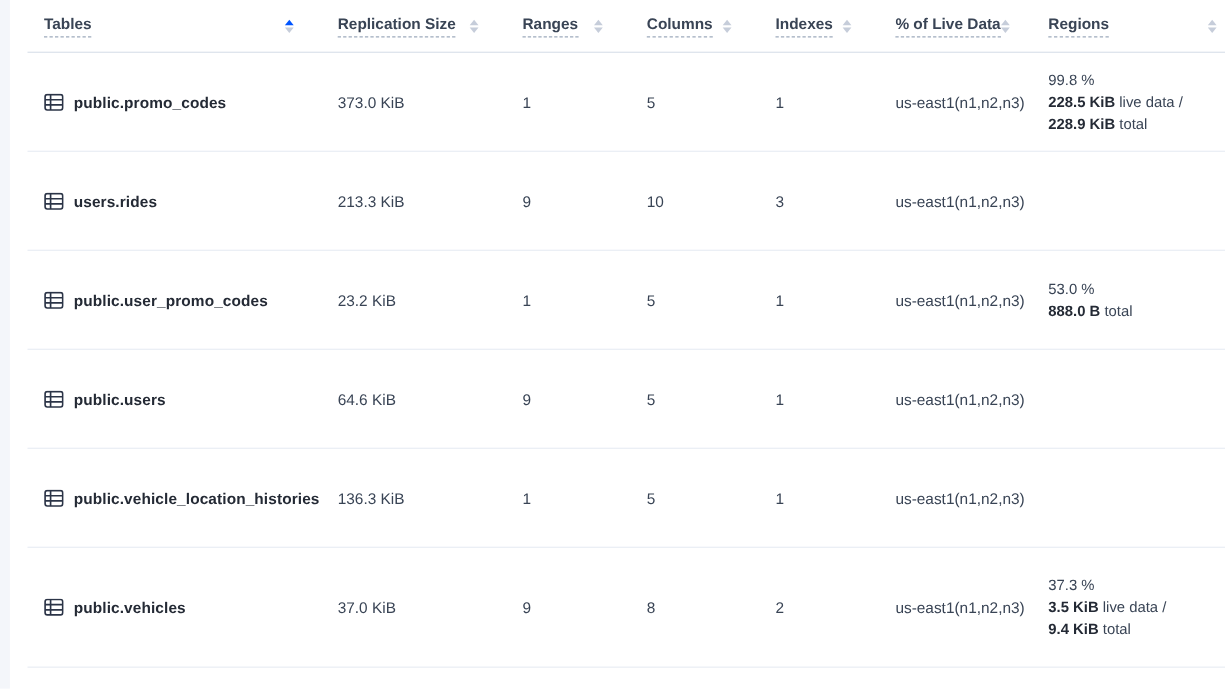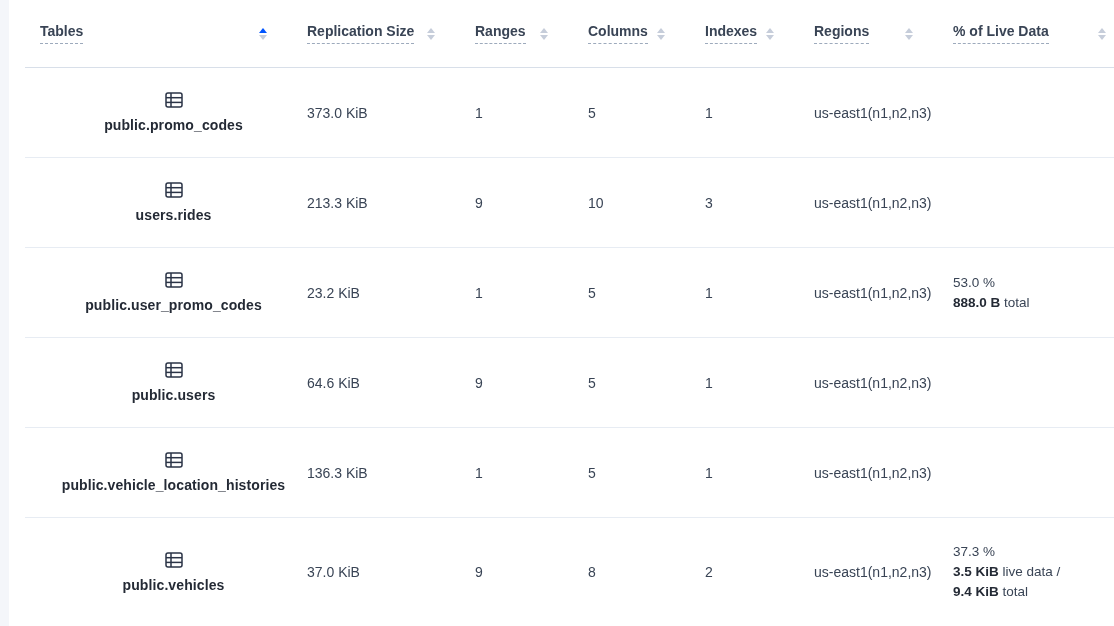--- a/index.html
+++ b/index.html
@@ -14,21 +14,21 @@
   }
   .table-wrap { margin-left: 9px; }
   .thead, .tr {
     display: grid;
     grid-template-columns: 267px 168px 113px 117px 109px 139px 1fr;
     margin-left: 16px;
     padding-left: 15px;
     align-items: center;
   }
   .thead {
-    height: 68px;
+    height: 48px;
     border-bottom: 1px solid #d8dfe9;
   }
   .th {
     display: flex; align-items: center; justify-content: space-between;
     padding-right: 40px; cursor: pointer;
   }
   .th:last-child { padding-right: 8px; }
   .th .label {
     font-size: 14px; font-weight: 700; color: #394455;
     border-bottom: 1px dashed #9daabc; padding-bottom: 4px;
@@ -42,21 +42,21 @@
   .sort .up   { border-bottom: 5px solid #c6cdda; }
   .sort .down { border-top:    5px solid #c6cdda; }
   .sort.asc .up { border-bottom-color: var(--accent, #0055ff); }
   .tr {
     height: 90px;
     border-bottom: 1px solid #e7ecf3;
     font-size: 14px; color: #394455;
   }
   .tr:last-child { height: 109px; }
   .td { white-space: nowrap; }
-  .name-cell { display: flex; align-items: center; gap: 9px; flex-direction: column; }
+  .name-cell { display: flex; gap: 9px; }
   .tname { font-weight: 700; color: #242a35; letter-spacing: 0.1px; }
   .ticon { display: inline-flex; line-height: 0; }
   .live { font-size: 13.5px; line-height: 20px; color: #394455; }
   .live b { color: #242a35; font-weight: 700; }
 </style>
 </head>
 <body>
 
 <div class="left-strip"></div>
 
@@ -91,28 +91,28 @@
         </span>
       </div>
       <div class="th">
         <span class="label">Indexes</span>
         <span class="sort ">
           <i class="up"></i>
           <i class="down"></i>
         </span>
       </div>
       <div class="th">
+        <span class="label">% of Live Data</span>
+        <span class="sort ">
+          <i class="up"></i>
+          <i class="down"></i>
+        </span>
+      </div>
+      <div class="th">
         <span class="label">Regions</span>
-        <span class="sort ">
-          <i class="up"></i>
-          <i class="down"></i>
-        </span>
-      </div>
-      <div class="th">
-        <span class="label">% of Live Data</span>
         <span class="sort ">
           <i class="up"></i>
           <i class="down"></i>
         </span>
       </div>
     </div>
   <div id="tbody">
       <div class="tr">
         <div class="td name-cell">
           <span class="ticon">
@@ -123,20 +123,25 @@
               <line x1="1" y1="10.4" x2="17" y2="10.4" stroke="#2b3447" stroke-width="1.5"></line>
             </svg>
           </span>
           <span class="tname">public.promo_codes</span>
         </div>
         <div class="td">373.0 KiB</div>
         <div class="td">1</div>
         <div class="td">5</div>
         <div class="td">1</div>
         <div class="td">us-east1(n1,n2,n3)</div>
+        <div class="td live">
+          <div>99.8 %</div>
+          <div><b>228.5 KiB</b> <span>live data /</span></div>
+          <div><b>228.9 KiB</b> <span>total</span></div>
+        </div>
       </div>
       <div class="tr">
         <div class="td name-cell">
           <span class="ticon">
             <svg width="18" height="16" viewBox="0 0 18 16">
               <rect x="1" y="1" width="16" height="14" rx="2" fill="none" stroke="#2b3447" stroke-width="1.5"></rect>
               <line x1="6" y1="1" x2="6" y2="15" stroke="#2b3447" stroke-width="1.5"></line>
               <line x1="1" y1="5.7" x2="17" y2="5.7" stroke="#2b3447" stroke-width="1.5"></line>
               <line x1="1" y1="10.4" x2="17" y2="10.4" stroke="#2b3447" stroke-width="1.5"></line>
             </svg>

